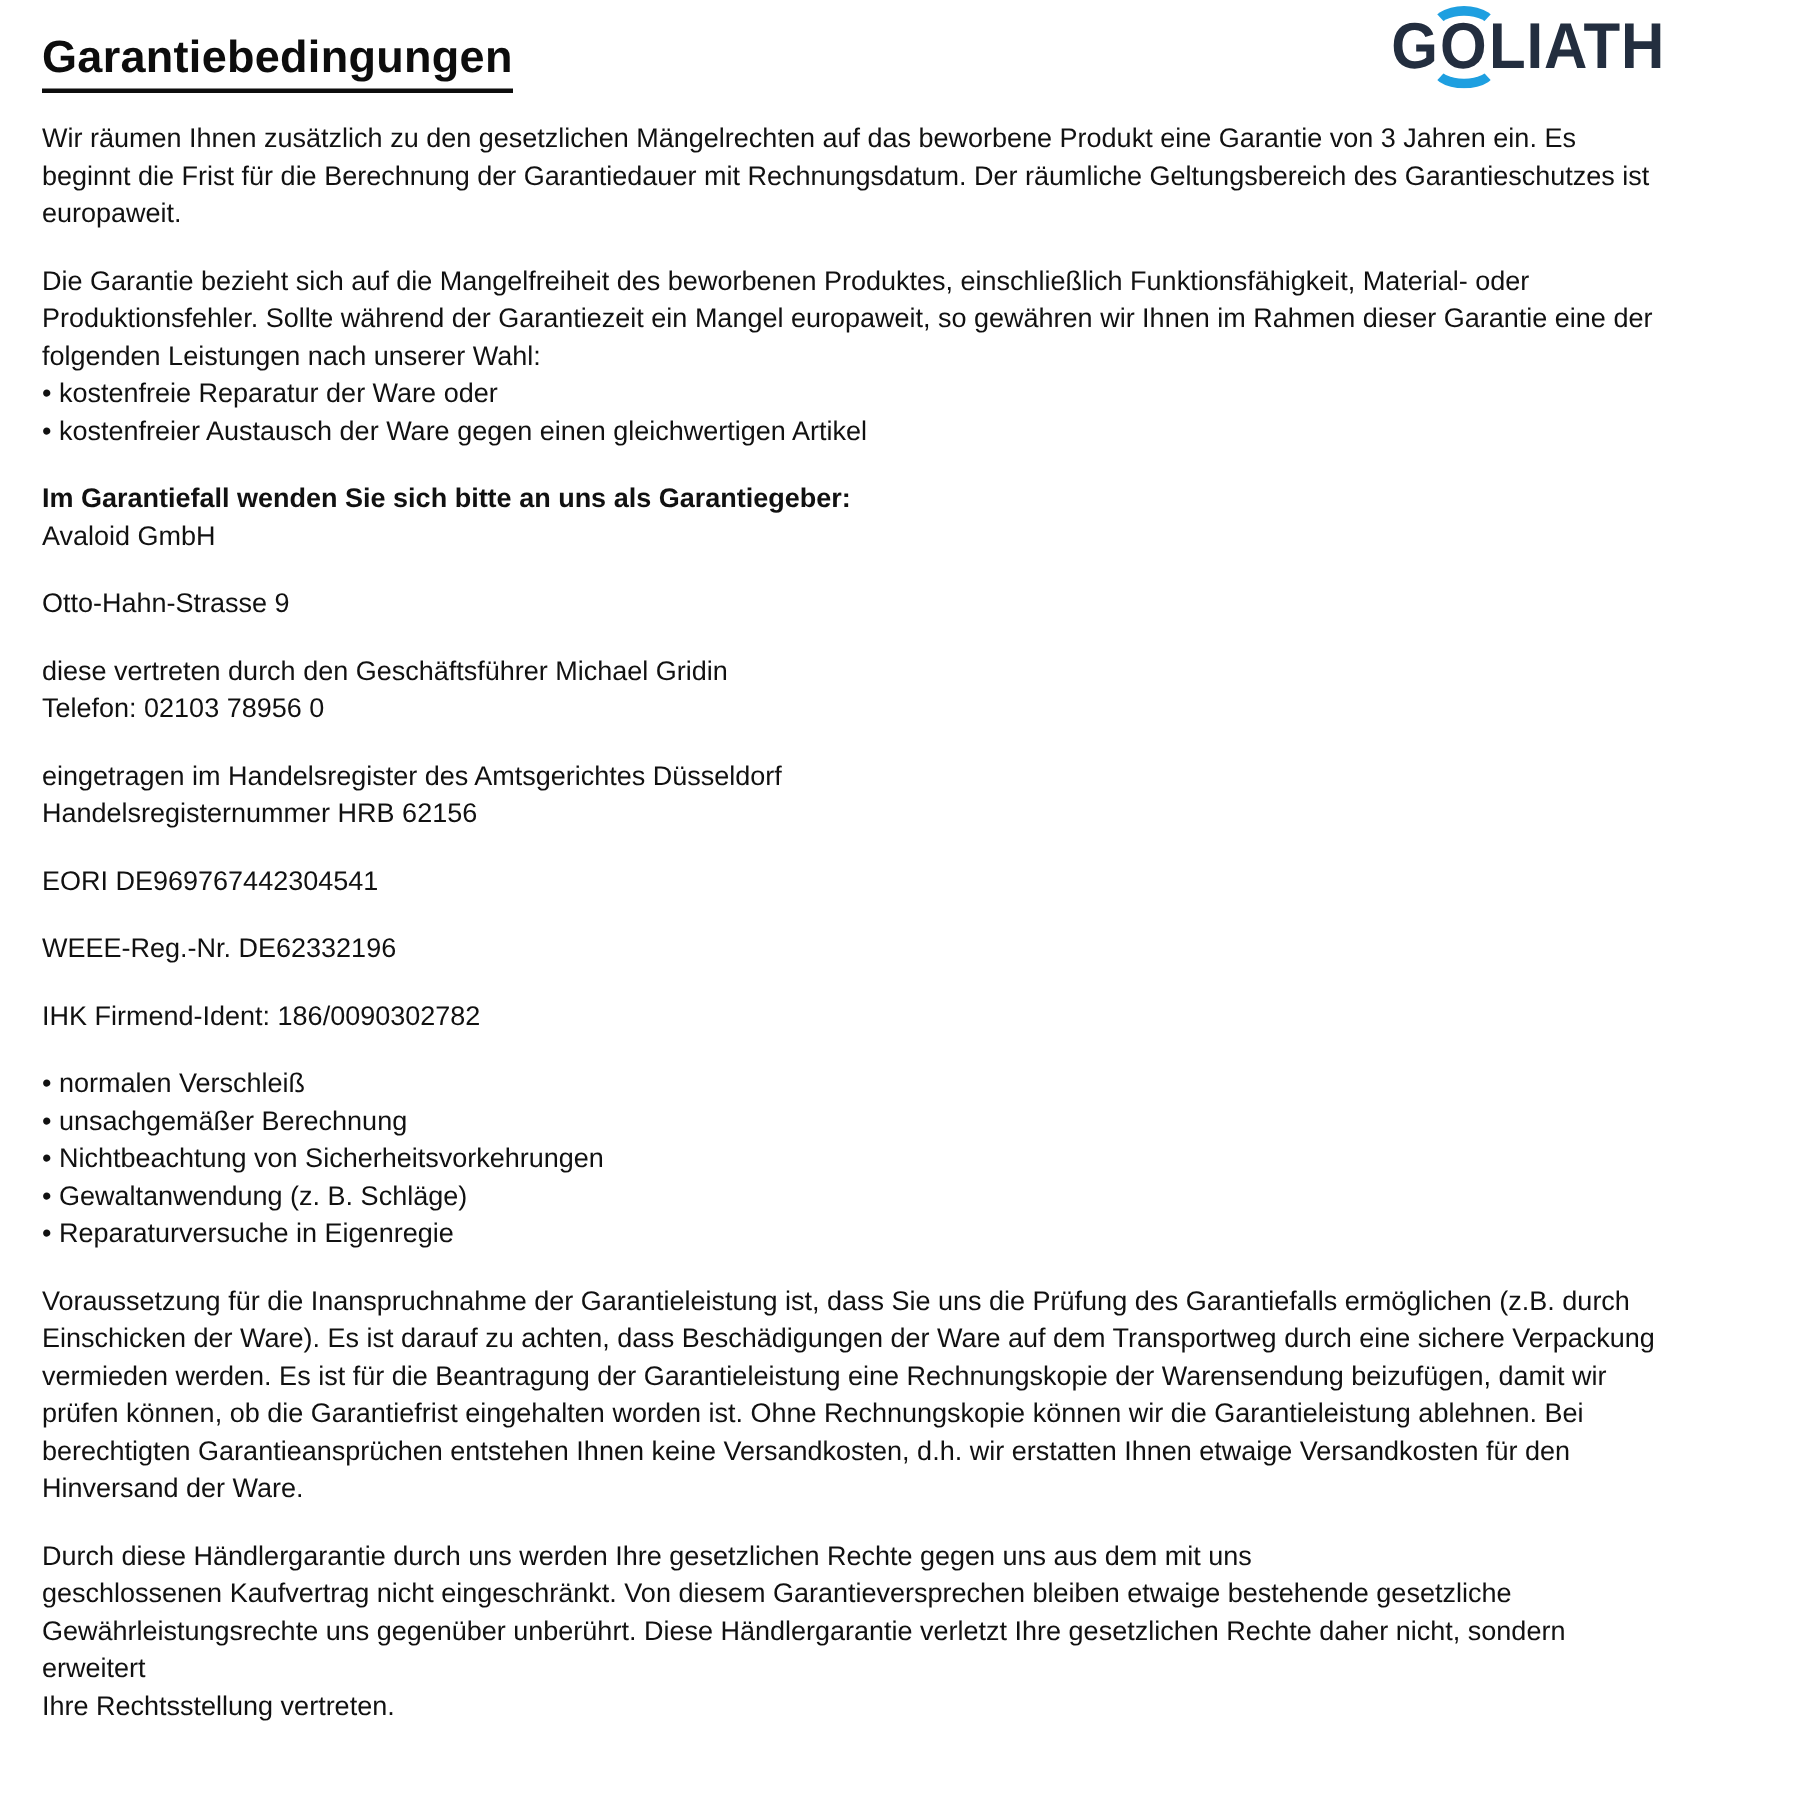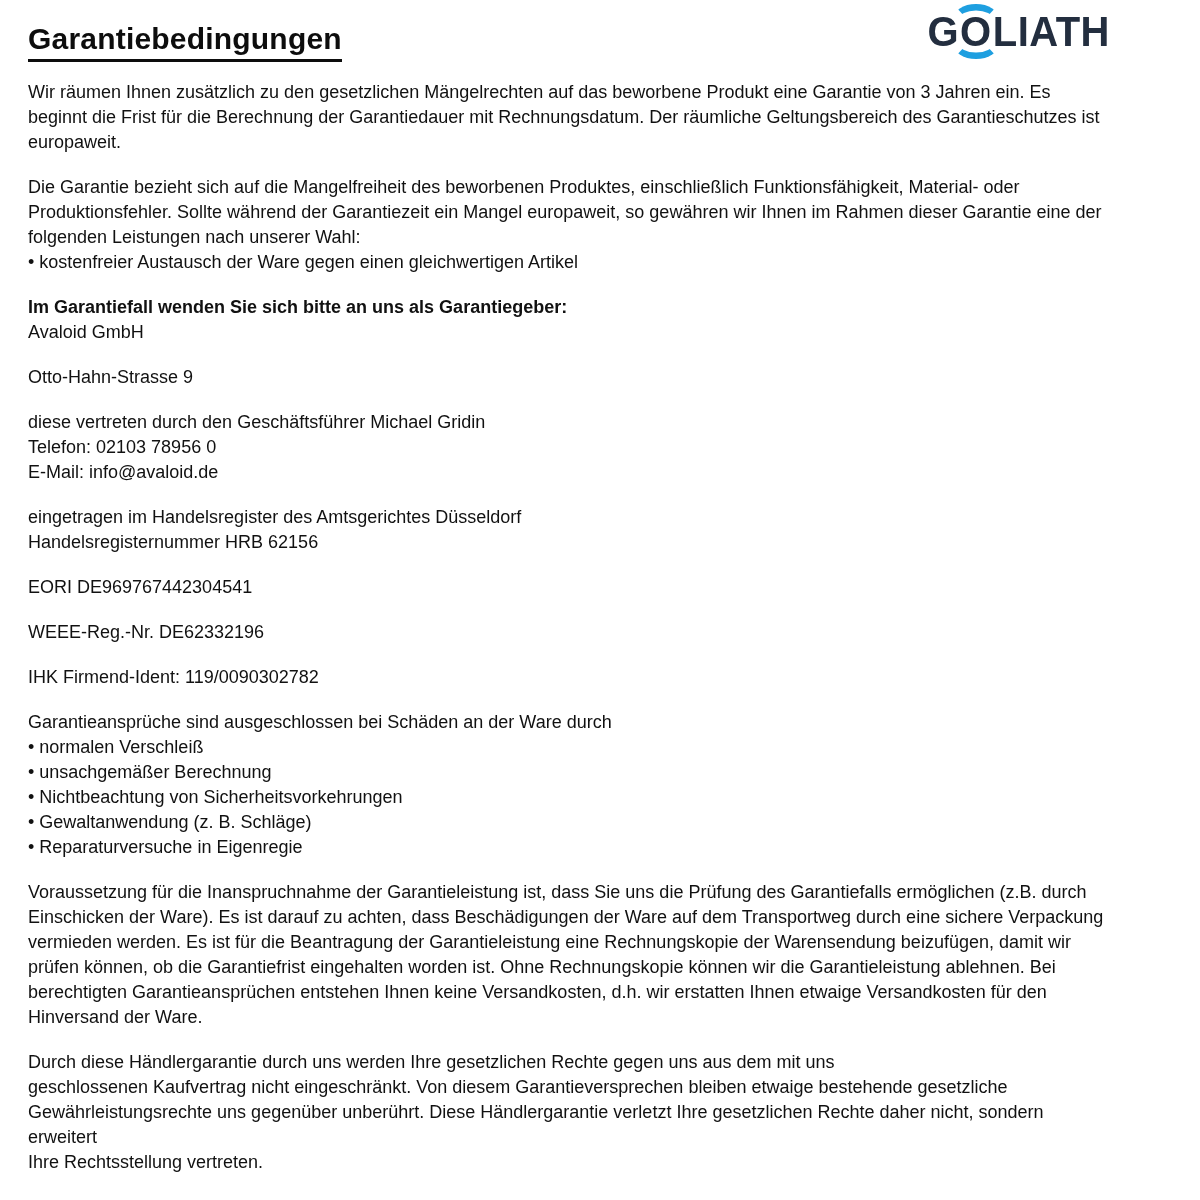--- a/index.html
+++ b/index.html
@@ -87,58 +87,57 @@
         <span>LIATH</span>
     </div>
   </div>
 
   <div class="block">
     <p>Wir räumen Ihnen zusätzlich zu den gesetzlichen Mängelrechten auf das beworbene Produkt eine Garantie von 3 Jahren ein. Es beginnt die Frist für die Berechnung der Garantiedauer mit Rechnungsdatum. Der räumliche Geltungsbereich des Garantieschutzes ist europaweit.</p>
   </div>
 
   <div class="block">
     <p>Die Garantie bezieht sich auf die Mangelfreiheit des beworbenen Produktes, einschließlich Funktionsfähigkeit, Material- oder Produktionsfehler. Sollte während der Garantiezeit ein Mangel europaweit, so gewähren wir Ihnen im Rahmen dieser Garantie eine der folgenden Leistungen nach unserer Wahl:</p>
+    <span class="line">• kostenfreie Reparatur der Ware oder</span>
     <span class="line">• kostenfreier Austausch der Ware gegen einen gleichwertigen Artikel</span>
   </div>
 
   <div class="block">
     <span class="line bold">Im Garantiefall wenden Sie sich bitte an uns als Garantiegeber:</span>
     <span class="line">Avaloid GmbH</span>
   </div>
 
   <div class="block">
     <span class="line">Otto-Hahn-Strasse 9</span>
   </div>
 
 
   <div class="block">
     <span class="line">diese vertreten durch den Geschäftsführer Michael Gridin</span>
     <span class="line">Telefon: 02103 78956 0</span>
-    <span class="line">E-Mail: info@avaloid.de</span>
   </div>
 
   <div class="block">
     <span class="line">eingetragen im Handelsregister des Amtsgerichtes Düsseldorf</span>
     <span class="line">Handelsregisternummer HRB 62156</span>
   </div>
 
   <div class="block">
     <span class="line">EORI DE969767442304541</span>
   </div>
 
   <div class="block">
     <span class="line">WEEE-Reg.-Nr. DE62332196</span>
   </div>
 
   <div class="block">
-    <span class="line">IHK Firmend-Ident: 119/0090302782</span>
+    <span class="line">IHK Firmend-Ident: 186/0090302782</span>
   </div>
 
   <div class="block">
-    <span class="line">Garantieansprüche sind ausgeschlossen bei Schäden an der Ware durch</span>
     <span class="line">• normalen Verschleiß</span>
     <span class="line">• unsachgemäßer Berechnung</span>
     <span class="line">• Nichtbeachtung von Sicherheitsvorkehrungen</span>
     <span class="line">• Gewaltanwendung (z. B. Schläge)</span>
     <span class="line">• Reparaturversuche in Eigenregie</span>
   </div>
 
   <div class="block">
     <p>Voraussetzung für die Inanspruchnahme der Garantieleistung ist, dass Sie uns die Prüfung des Garantiefalls ermöglichen (z.B. durch Einschicken der Ware). Es ist darauf zu achten, dass Beschädigungen der Ware auf dem Transportweg durch eine sichere Verpackung vermieden werden. Es ist für die Beantragung der Garantieleistung eine Rechnungskopie der Warensendung beizufügen, damit wir prüfen können, ob die Garantiefrist eingehalten worden ist. Ohne Rechnungskopie können wir die Garantieleistung ablehnen. Bei berechtigten Garantieansprüchen entstehen Ihnen keine Versandkosten, d.h. wir erstatten Ihnen etwaige Versandkosten für den Hinversand der Ware.</p>
   </div>

